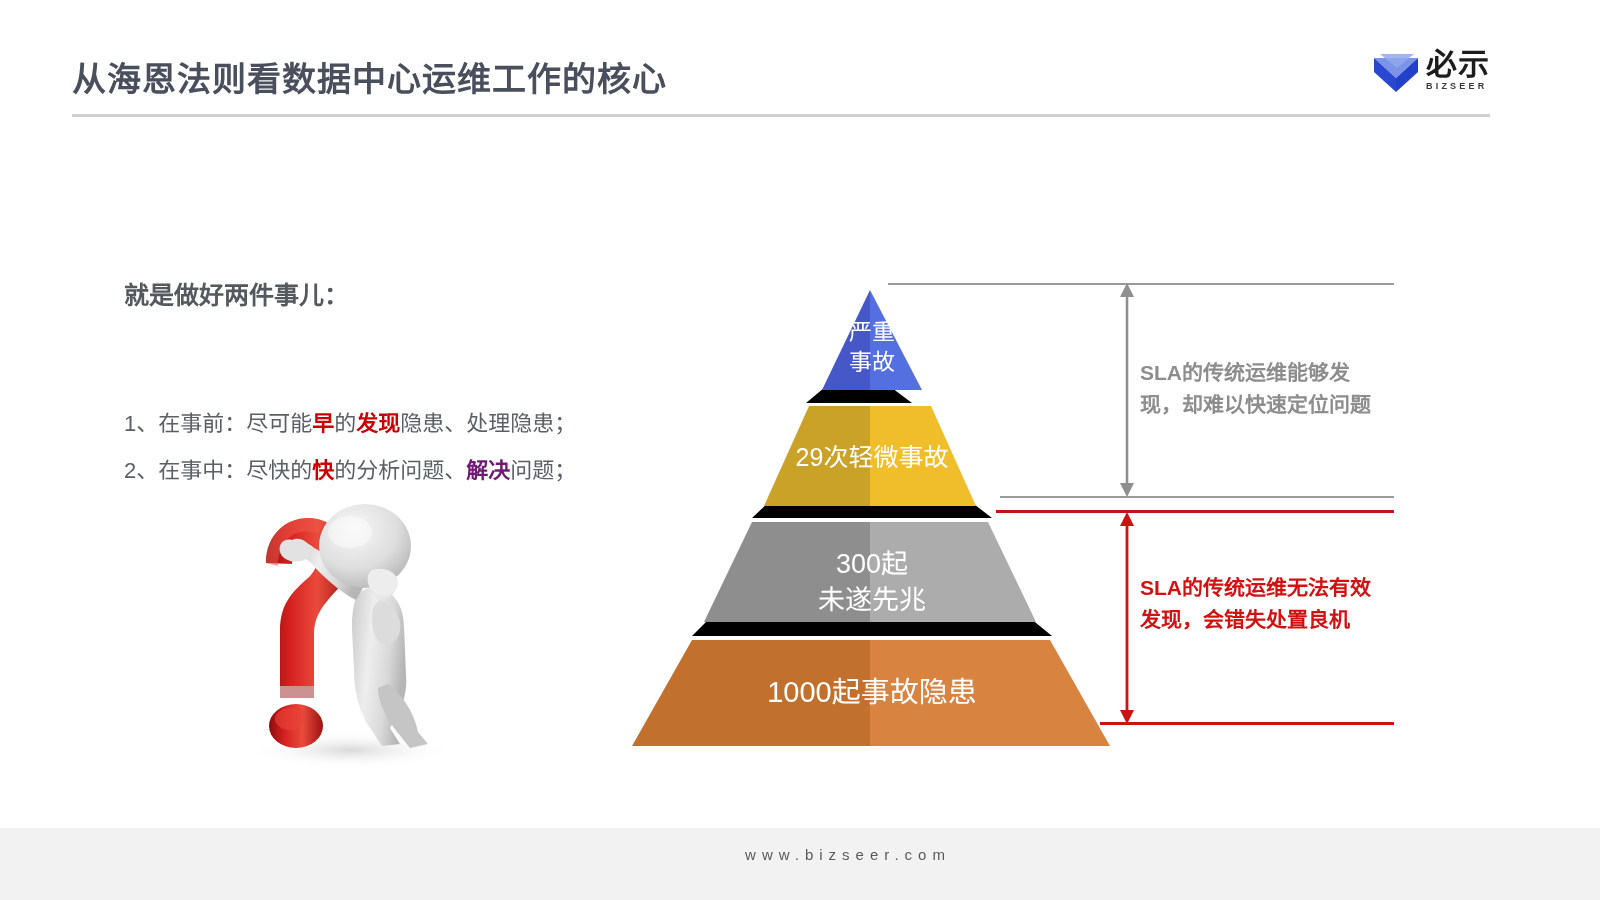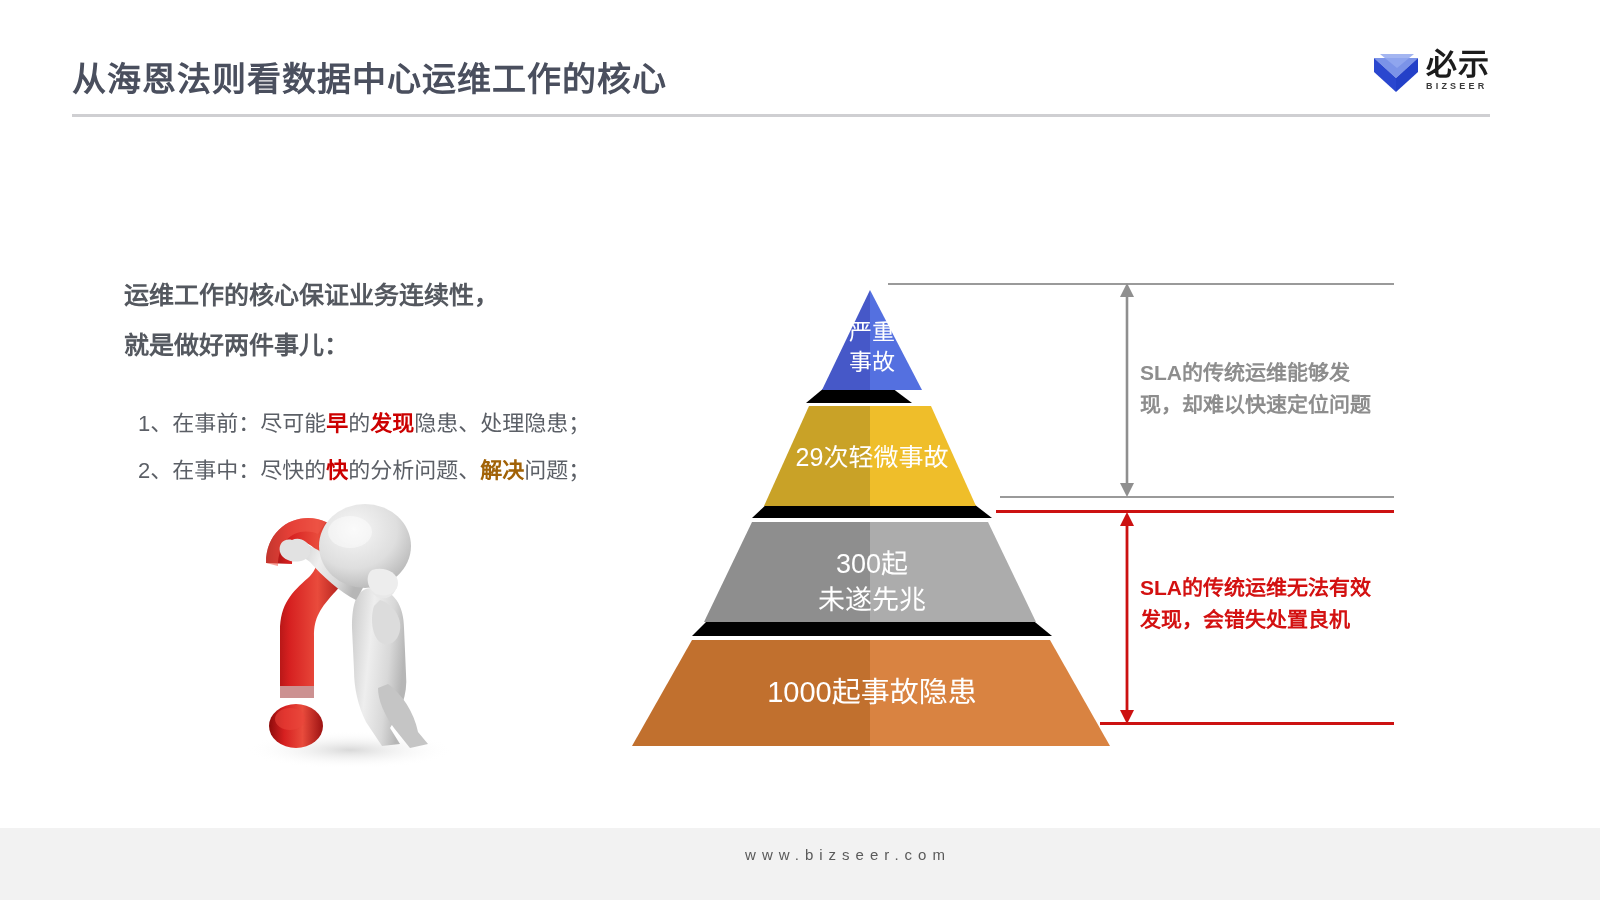--- a/index.html
+++ b/index.html
@@ -94,21 +94,20 @@
     position: absolute;
     left: 124px;
     top: 400px;
     width: 600px;
   }
   .list-line {
     font-size: 22px;
     color: #5b5f66;
     line-height: 47px;
     white-space: nowrap;
-    margin-left: 14px;
   }
   .em-red {
     color: #cc0000;
     font-weight: bold;
   }
 
   
   #figure-art {
     position: absolute;
     left: 222px;
@@ -227,27 +226,26 @@
       <polygon points="48,6 26,26 26,40 48,20" fill="#2340c8"></polygon>
       <polygon points="10,2 44,2 27,16 10,2" fill="#93a8ee" opacity="0.85"></polygon>
     </svg>
     <div id="logo-text">
       <div id="logo-cn">必示</div>
       <div id="logo-en">BIZSEER</div>
     </div>
   </div>
 
   <div id="lead-block">
-    <div class="lead-line">运维工作的核心保证业务连续性，</div>
     <div class="lead-line">就是做好两件事儿：</div>
   </div>
 
   <div id="list-block">
     <div class="list-line" id="list-item-1"><span>1、</span><span>在事前：</span><span>尽可能</span><span class="em-red" style="color: rgb(204, 0, 0);">早</span><span>的</span><span class="em-red" style="color: rgb(204, 0, 0);">发现</span><span>隐患、处理隐患；</span></div>
-    <div class="list-line" id="list-item-2"><span>2、</span><span>在事中：</span><span>尽快的</span><span class="em-red" style="color: rgb(204, 0, 0);">快</span><span>的分析问题、</span><span class="em-red" style="color: #a16207;">解决</span><span>问题；</span></div>
+    <div class="list-line" id="list-item-2"><span>2、</span><span>在事中：</span><span>尽快的</span><span class="em-red" style="color: rgb(204, 0, 0);">快</span><span>的分析问题、</span><span class="em-red" style="color: #701a75;">解决</span><span>问题；</span></div>
   </div>
 
   <svg id="figure-art" viewBox="0 0 252 285">
     <defs>
       <linearGradient id="qmGrad" x1="0" y1="0" x2="1" y2="0">
         <stop offset="0%" stop-color="#8d0b0b"></stop>
         <stop offset="28%" stop-color="#d62020"></stop>
         <stop offset="62%" stop-color="#e94b3c"></stop>
         <stop offset="100%" stop-color="#9c1212"></stop>
       </linearGradient>

